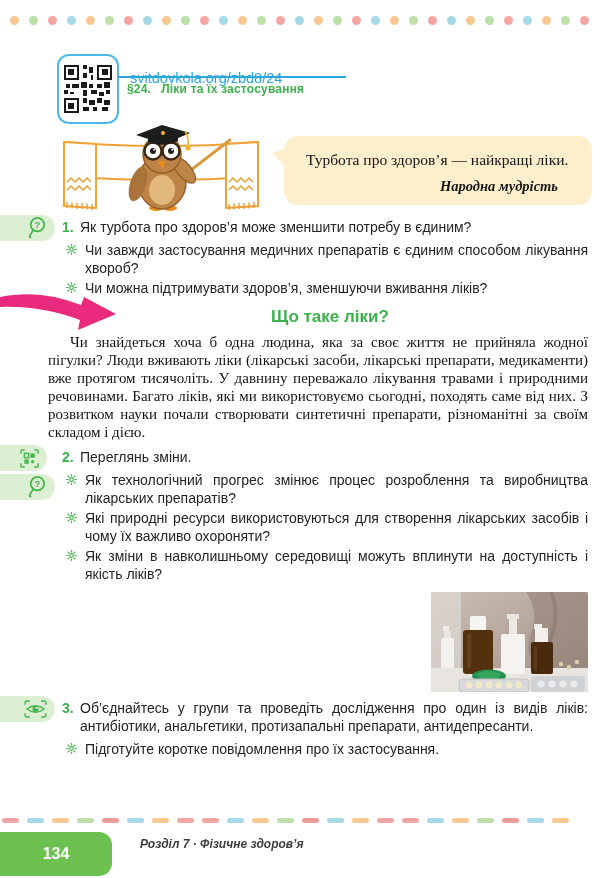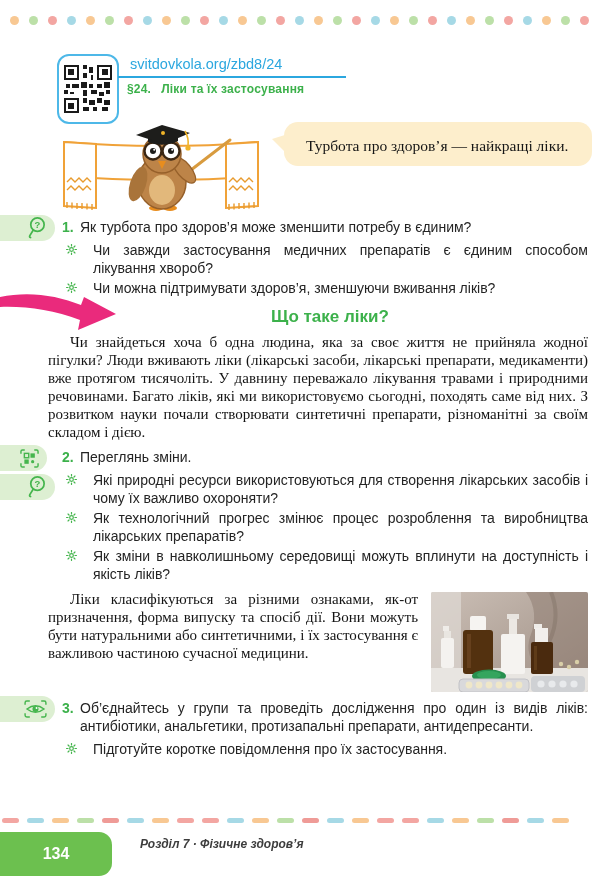--- a/index.html
+++ b/index.html
@@ -20,45 +20,45 @@
     font-family:"Liberation Sans",sans-serif;color:var(--text-dark);
   }
   
   .dots-row{display:flex;gap:10px;padding:16px 0 0 10px}
   .dots-row span{width:9px;height:9px;border-radius:50%;flex:none}
   
   .header{position:relative;height:74px;margin-top:29px}
   .qr-frame{position:absolute;left:57px;top:0;width:62px;height:70px;background:#fff;
     border:2px solid #4db8e8;border-radius:12px;display:flex;align-items:center;justify-content:center}
   .header-rule{position:absolute;left:118px;top:22px;width:228px;height:2px;background:var(--link-blue)}
-  .url{position:absolute;left:130px;top:2px;font-size:14.5px;color:var(--link-blue);text-decoration:none;font-weight:500}
+  .url{position:absolute;left:130px;top:16px;font-size:14.5px;color:var(--link-blue);text-decoration:none;font-weight:500}
   .page-title{position:absolute;left:127px;top:28px;font-size:12px;font-weight:bold;color:var(--accent-green);letter-spacing:.2px}
   .page-title .para-num{margin-right:10px}
   
   .scene-row{display:flex;align-items:flex-start;padding:0 8px 0 52px;margin-top:-8px}
   .owl-scene{flex:none}
-  .bubble{position:relative;flex:1;margin-left:14px;margin-top:2px;background:var(--bubble-bg);
+  .bubble{position:relative;flex:1;margin-left:14px;margin-top:16px;background:var(--bubble-bg);
     border-radius:14px;padding:13px 20px 10px 22px}
   .bubble:before{content:"";position:absolute;left:-12px;top:12px;width:0;height:0;
     border-top:5px solid transparent;border-bottom:16px solid transparent;border-right:16px solid var(--bubble-bg)}
   .quote-text{font-family:"Liberation Serif",serif;font-size:15.5px;line-height:21px;color:#161616}
   .quote-attr{font-family:"Liberation Serif",serif;font-style:italic;font-weight:bold;font-size:14.5px;
     text-align:right;padding-right:14px;margin-top:8px;color:#161616}
   
   .task{position:relative;padding-left:62px;padding-right:12px}
   .task-tabs{position:absolute;left:0;top:-3px;display:flex;flex-direction:column;gap:3px;align-items:flex-start}
   .tab{height:26px;background:var(--tab-green);border-radius:0 13px 13px 0;
     display:flex;align-items:center;justify-content:flex-end;padding-right:8px}
   .tab-sm{width:47px}
   .tab-lg{width:55px}
   .task-line{display:flex;font-size:14px;line-height:18px;color:#242424}
   .task-num{flex:none;width:18px;color:var(--accent-green);font-weight:bold}
   .task-text{flex:1;text-align:justify}
   .bullets{margin-top:5px}
-  .bullet{display:flex;gap:16px;padding-left:4px;margin-top:2px}
+  .bullet{display:flex;gap:8px;padding-left:4px;margin-top:2px}
   .bullet svg{flex:none;margin-top:3px}
   .bullet-text{font-size:14px;line-height:18px;color:#242424;text-align:justify}
   
   .section-head{position:relative;margin-top:5px;height:30px}
   .arrow-svg{position:absolute;left:0;top:-10px}
   .section-title{font-size:17px;font-weight:bold;color:var(--accent-green);text-align:center;padding-left:60px;line-height:30px}
   
   .text-block{margin:1px 12px 0 48px}
   .def-box{float:left;width:251px;border:2.5px solid var(--box-border);background:#fff;
     padding:10px 13px;margin:4px 12px 4px 0;font-size:13px;line-height:17.5px;color:#2a2a2a}
@@ -205,20 +205,21 @@
       <circle cx="120.2" cy="29.8" r="1" fill="#fff"></circle>
 
     <path d="M96,22 Q110,28 126,21 L126,14 Q110,20 96,15 Z" fill="#1d1d1b"></path>
     <polygon points="84,15 110,5 138,13 112,24" fill="#1d1d1b"></polygon>
     <circle cx="111" cy="13" r="2" fill="#f0b429"></circle>
     <path d="M133,11 q4,7 3,15" stroke="#f0b429" stroke-width="1.6" fill="none"></path>
     <circle cx="136" cy="28" r="2.6" fill="#f0b429"></circle>
   </svg>
   <div class="bubble">
     <div class="quote-text">Турбота про здоров’я — найкращі ліки.</div>
+    <div class="quote-attr">Народна мудрість</div>
   </div>
 </div>
 
 <div class="task mt6">
   <div class="task-tabs">
     <div class="tab tab-lg">
       <svg width="21" height="24" viewBox="0 0 22 25">
         <circle cx="12" cy="9" r="7" fill="none" stroke="var(--icon-green,#45b54d)" stroke-width="1.8"></circle>
         <text x="12" y="12.6" text-anchor="middle" font-size="10" font-weight="bold" fill="var(--icon-green,#45b54d)" font-family="Liberation Sans, sans-serif">?</text>
         <path d="M7.5,14.8 L4,20.5 q-0.8,1.5 0.8,2" fill="none" stroke="var(--icon-green,#45b54d)" stroke-width="1.8" stroke-linecap="round"></path>
@@ -308,37 +309,37 @@
             <line x1="6" y1="0.6" x2="6" y2="2.2"></line>
             <line x1="6" y1="9.8" x2="6" y2="11.4"></line>
             <line x1="0.6" y1="6" x2="2.2" y2="6"></line>
             <line x1="9.8" y1="6" x2="11.4" y2="6"></line>
             <line x1="2.2" y1="2.2" x2="3.3" y2="3.3"></line>
             <line x1="8.7" y1="8.7" x2="9.8" y2="9.8"></line>
             <line x1="2.2" y1="9.8" x2="3.3" y2="8.7"></line>
             <line x1="8.7" y1="3.3" x2="9.8" y2="2.2"></line>
           </g>
         </svg>
+      <span class="bullet-text">Як технологічний прогрес змінює процес розроблення та виробництва лікарських препаратів?</span>
+    </div>
+    <div class="bullet">
+      <svg width="11" height="11" viewBox="0 0 12 12">
+          <g stroke="var(--icon-green,#45b54d)" stroke-width="1.3" stroke-linecap="round">
+            <circle cx="6" cy="6" r="2" fill="none"></circle>
+            <line x1="6" y1="0.6" x2="6" y2="2.2"></line>
+            <line x1="6" y1="9.8" x2="6" y2="11.4"></line>
+            <line x1="0.6" y1="6" x2="2.2" y2="6"></line>
+            <line x1="9.8" y1="6" x2="11.4" y2="6"></line>
+            <line x1="2.2" y1="2.2" x2="3.3" y2="3.3"></line>
+            <line x1="8.7" y1="8.7" x2="9.8" y2="9.8"></line>
+            <line x1="2.2" y1="9.8" x2="3.3" y2="8.7"></line>
+            <line x1="8.7" y1="3.3" x2="9.8" y2="2.2"></line>
+          </g>
+        </svg>
       <span class="bullet-text">Які природні ресурси використовуються для створення лікарських засобів і чому їх важливо охороняти?</span>
-    </div>
-    <div class="bullet">
-      <svg width="11" height="11" viewBox="0 0 12 12">
-          <g stroke="var(--icon-green,#45b54d)" stroke-width="1.3" stroke-linecap="round">
-            <circle cx="6" cy="6" r="2" fill="none"></circle>
-            <line x1="6" y1="0.6" x2="6" y2="2.2"></line>
-            <line x1="6" y1="9.8" x2="6" y2="11.4"></line>
-            <line x1="0.6" y1="6" x2="2.2" y2="6"></line>
-            <line x1="9.8" y1="6" x2="11.4" y2="6"></line>
-            <line x1="2.2" y1="2.2" x2="3.3" y2="3.3"></line>
-            <line x1="8.7" y1="8.7" x2="9.8" y2="9.8"></line>
-            <line x1="2.2" y1="9.8" x2="3.3" y2="8.7"></line>
-            <line x1="8.7" y1="3.3" x2="9.8" y2="2.2"></line>
-          </g>
-        </svg>
-      <span class="bullet-text">Як технологічний прогрес змінює процес розроблення та виробництва лікарських препаратів?</span>
     </div>
     <div class="bullet">
       <svg width="11" height="11" viewBox="0 0 12 12">
           <g stroke="var(--icon-green,#45b54d)" stroke-width="1.3" stroke-linecap="round">
             <circle cx="6" cy="6" r="2" fill="none"></circle>
             <line x1="6" y1="0.6" x2="6" y2="2.2"></line>
             <line x1="6" y1="9.8" x2="6" y2="11.4"></line>
             <line x1="0.6" y1="6" x2="2.2" y2="6"></line>
             <line x1="9.8" y1="6" x2="11.4" y2="6"></line>
             <line x1="2.2" y1="2.2" x2="3.3" y2="3.3"></line>
@@ -403,21 +404,20 @@
           <circle cx="132" cy="92" r="3.6"></circle>
           <circle cx="143" cy="92" r="3.6"></circle>
       </g>
       <g fill="#d9cfa8">
         <circle cx="130" cy="72" r="2.2"></circle>
           <circle cx="138" cy="75" r="2.2"></circle>
           <circle cx="146" cy="70" r="2.2"></circle>
       </g>
     </svg>
   </div>
-  <p class="serif-p">Ліки класифікуються за різними ознаками, як-от призначення, форма випуску та спосіб дії. Вони можуть бути натуральними або синтетичними, і їх застосування є важливою частиною сучасної медицини.</p>
   <div class="clear"></div>
 </div>
 
 <div class="task mt4">
   <div class="task-tabs">
     <div class="tab tab-lg">
       <svg width="23" height="18" viewBox="0 0 24 19" fill="none" stroke="var(--icon-green,#45b54d)" stroke-width="1.5">
         <path d="M1,5 V2.8 Q1,1 2.8,1 H6 M18,1 h3.2 Q23,1 23,2.8 V5 M23,14 v2.2 Q23,18 21.2,18 H18 M6,18 H2.8 Q1,18 1,16.2 V14"></path>
         <path d="M3,9.5 Q12,2.5 21,9.5 Q12,16.5 3,9.5 Z"></path>
         <circle cx="12" cy="9.5" r="3.2" fill="var(--icon-green,#45b54d)" stroke="none"></circle>

